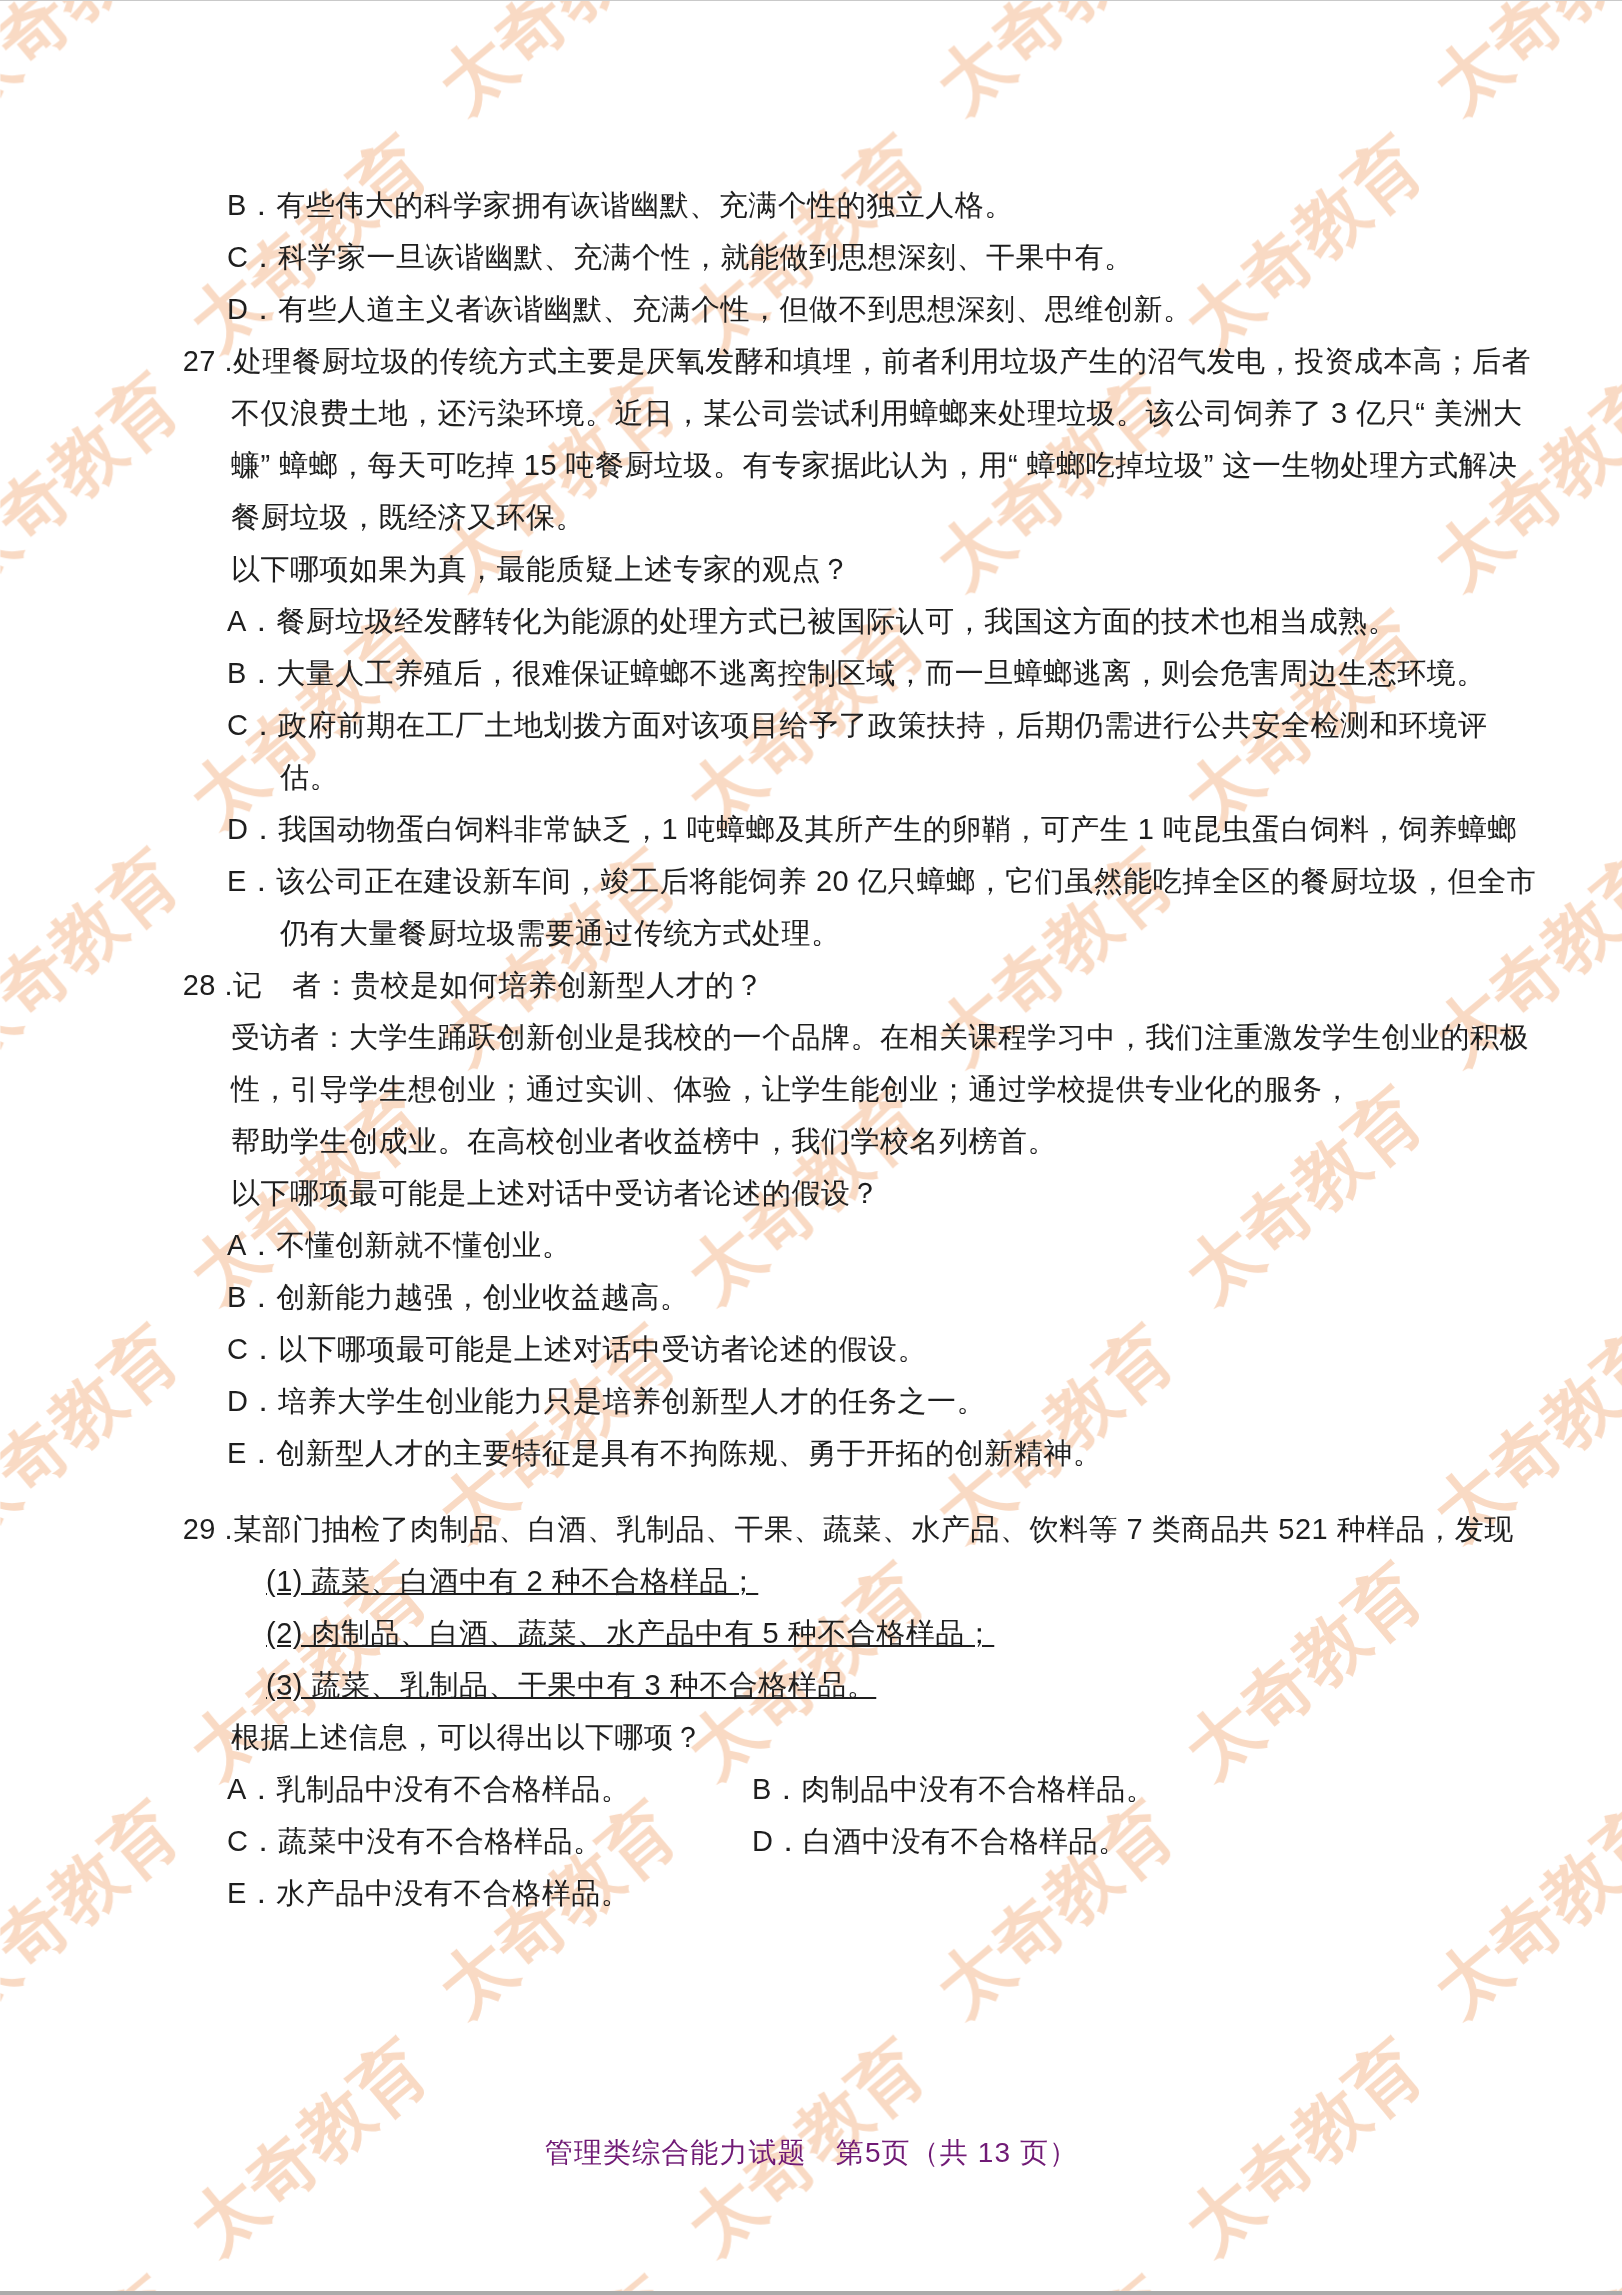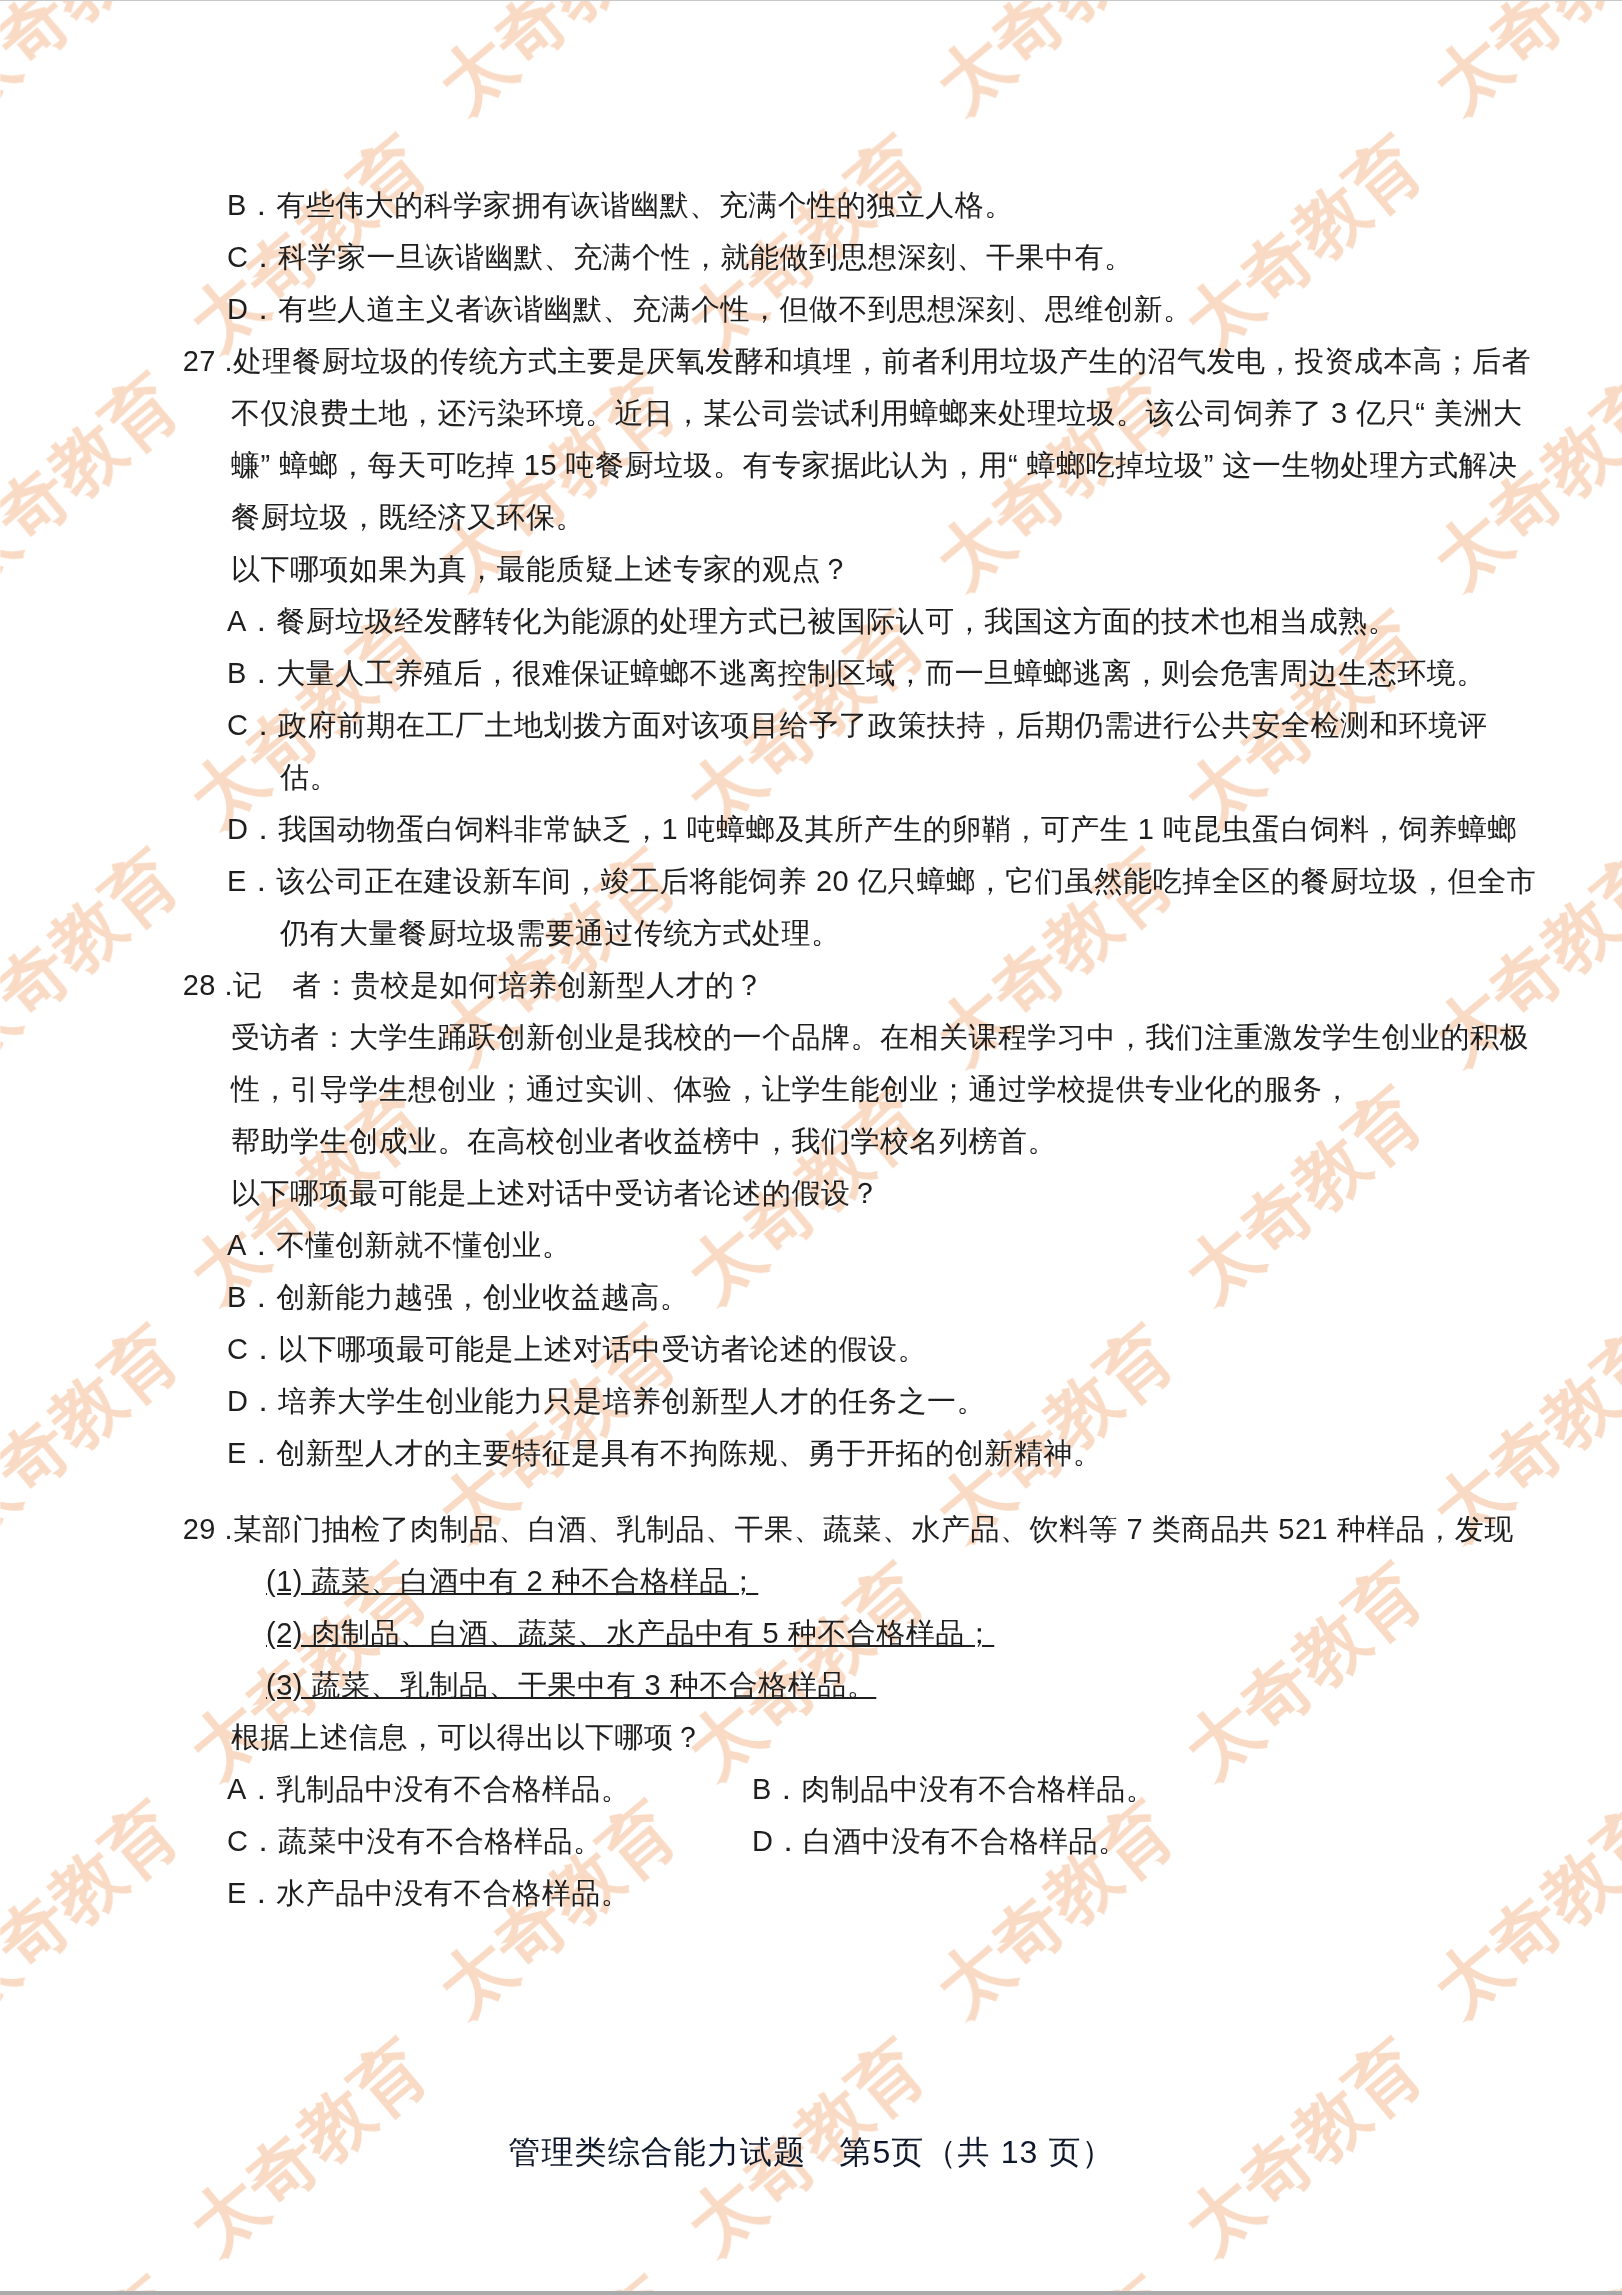--- a/index.html
+++ b/index.html
@@ -40,23 +40,23 @@
   .num{display:inline-block;width:65px;text-align:right;}
   .lab{display:inline-block;min-width:47px;}
   .cell{display:inline-block;width:525px;}
   .mt{margin-top:24px;}
   .footer{
     position:absolute;
     top:2134px;
     left:0;
     width:100%;
     text-align:center;
-    font-size:32px;
+    font-size:28px;
     line-height:35px;
-    color:#0f172a;
+    color:#701a75;
     z-index:1;
     letter-spacing:1.1px;
   }
   .bottom-edge{
     position:absolute;
     left:0;
     bottom:0;
     width:100%;
     height:3.8px;
     background:#ababab;

